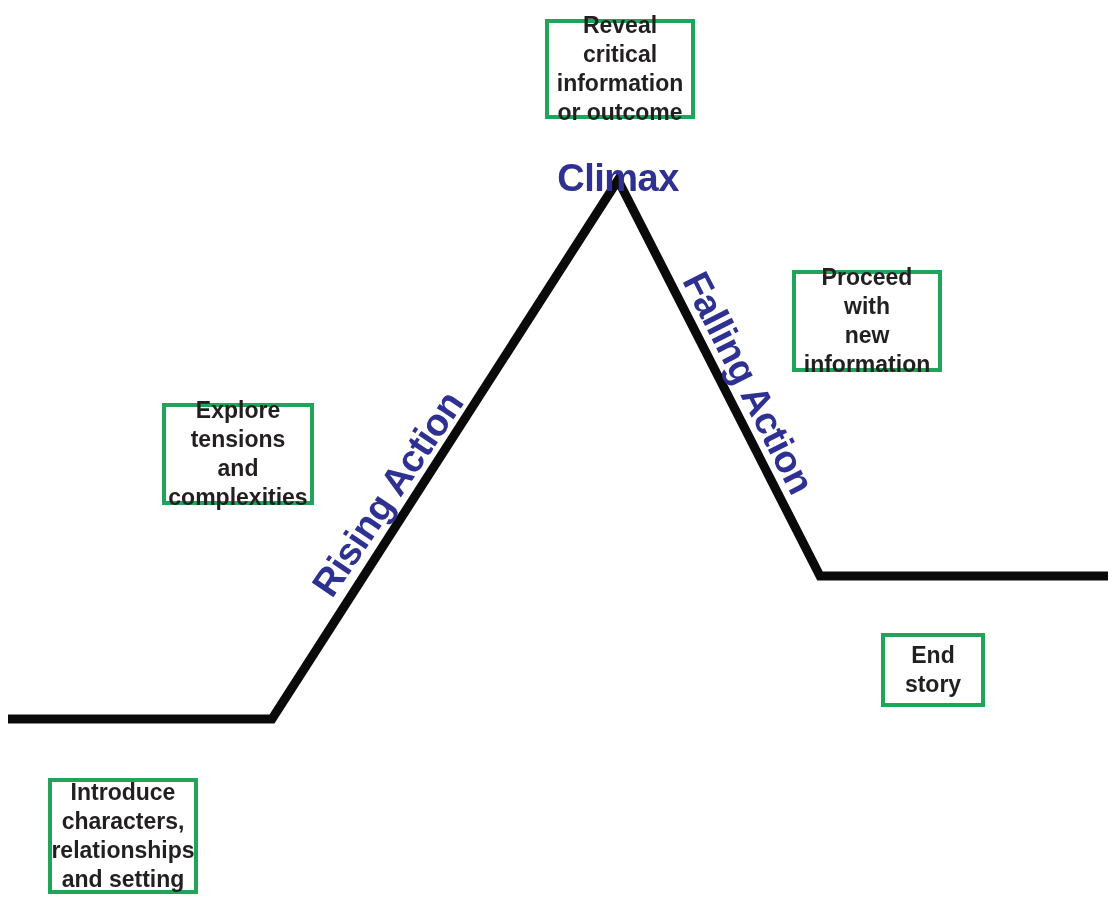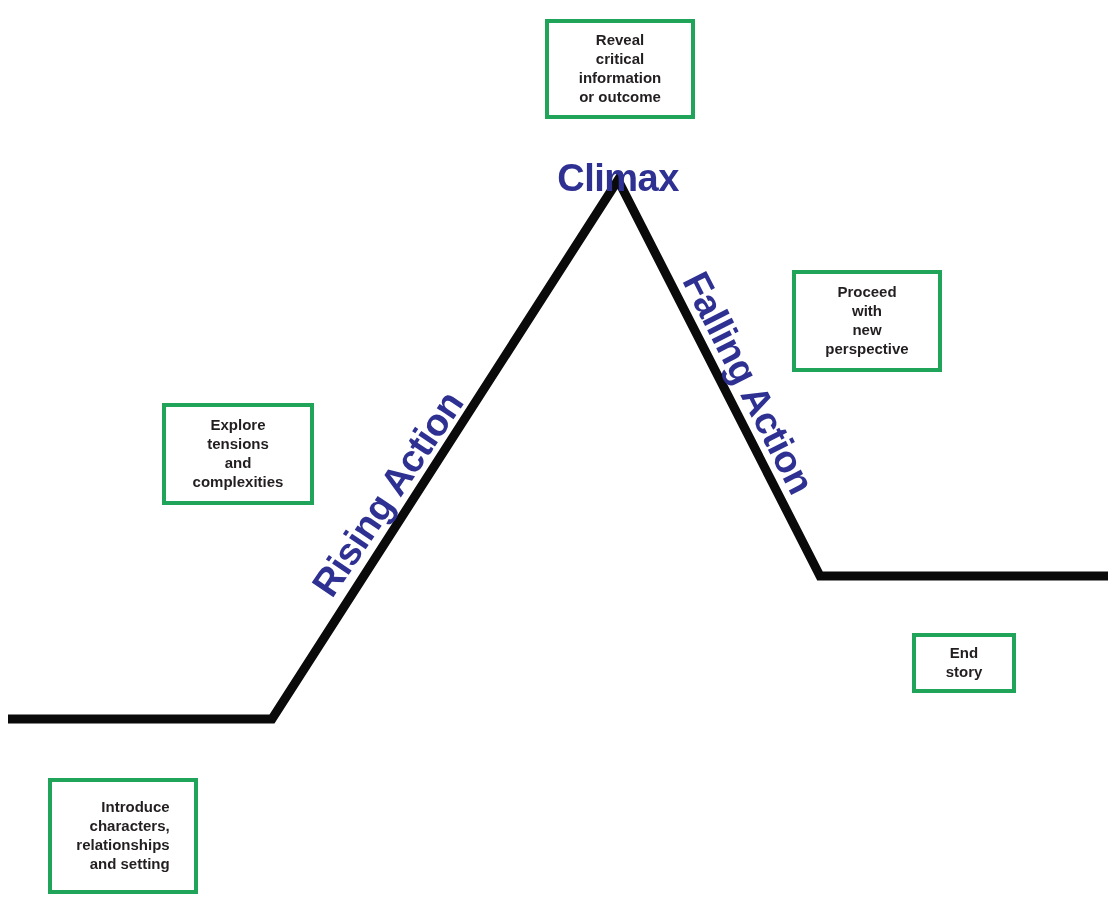--- a/index.html
+++ b/index.html
@@ -50,29 +50,29 @@
     border: 4px solid var(--box-border);
     background: var(--background);
     display: flex;
     align-items: center;
     justify-content: center;
     text-align: center;
   }
   .note-box .note-text {
     color: var(--box-text);
     font-weight: bold;
-    font-size: 15px;
+    font-size: 23px;
     line-height: 1.26;
     white-space: pre-line;
   }
   #note-climax     { left: 545px; top: 19px;  width: 150px; height: 100px; }
   #note-rising     { left: 162px; top: 403px; width: 152px; height: 102px; }
   #note-falling    { left: 792px; top: 270px; width: 150px; height: 102px; }
-  #note-resolution { left: 912px; top: 633px; width: 104px; height: 60px; }
-  #note-exposition { left: 48px;  top: 778px; width: 150px; height: 116px; text-align: right; }
+  #note-resolution { left: 881px; top: 633px; width: 104px; height: 74px; }
+  #note-exposition { left: 48px;  top: 778px; width: 150px; height: 116px; }
 </style>
 </head>
 <body>
 
 <div class="canvas">
 
   <svg class="arc" viewBox="0 0 1117 900" xmlns="http://www.w3.org/2000/svg">
     <polyline points="8,719 272,719 618,180 820,576 1108,576"></polyline>
   </svg>
 
@@ -89,21 +89,21 @@
   <div class="note-box" id="note-rising">
     <span class="note-text">Explore
 tensions
 and
 complexities</span>
   </div>
   <div class="note-box" id="note-falling">
     <span class="note-text">Proceed
 with
 new
-perspective</span>
+information</span>
   </div>
   <div class="note-box" id="note-resolution">
     <span class="note-text">End
 story</span>
   </div>
   <div class="note-box" id="note-exposition">
     <span class="note-text">Introduce
 characters,
 relationships
 and setting</span>

